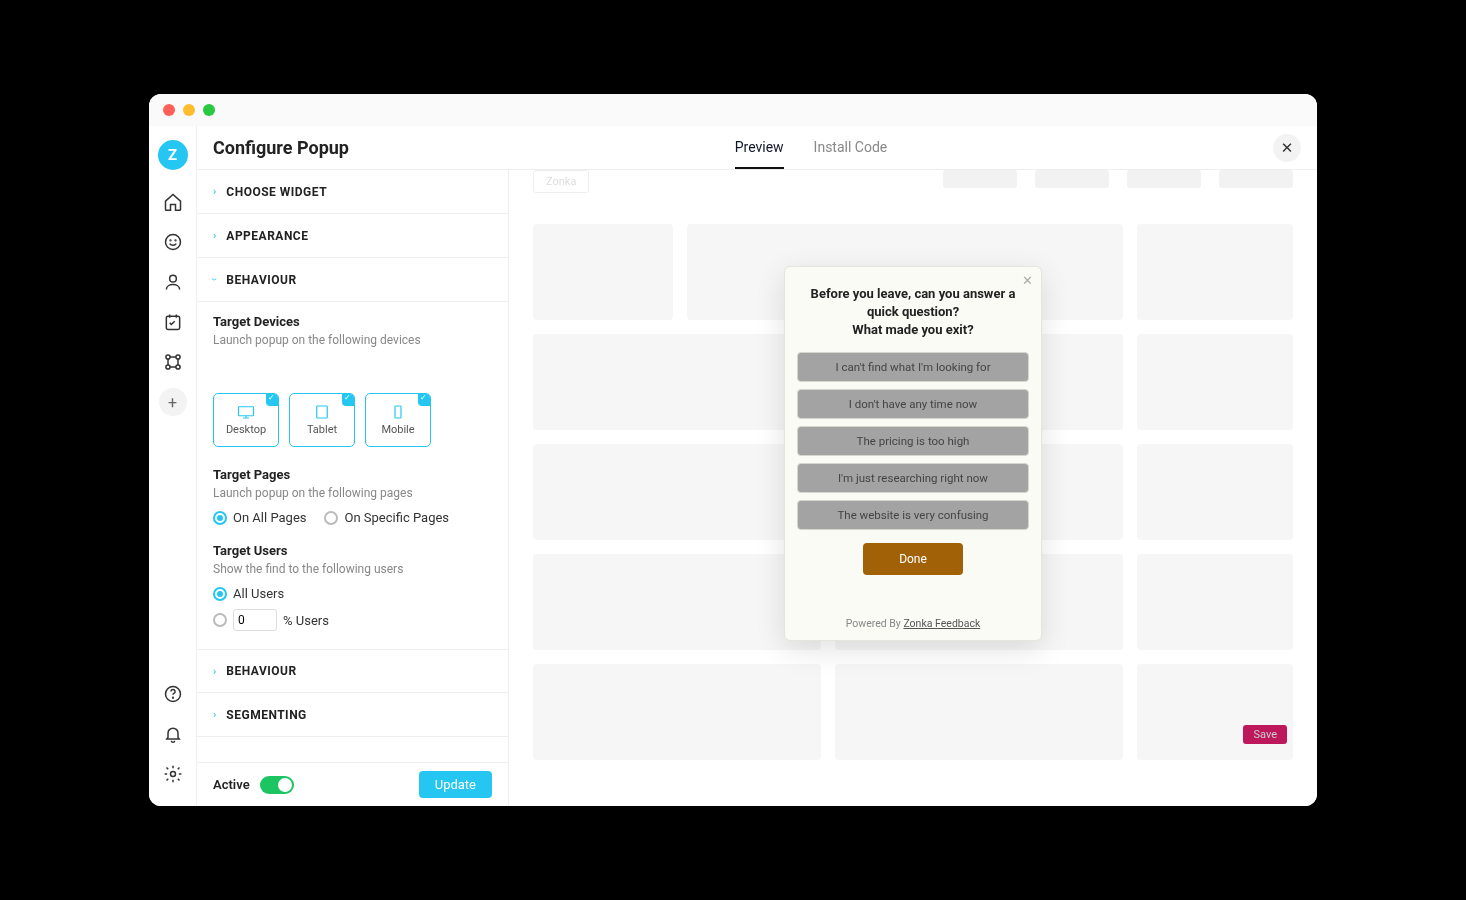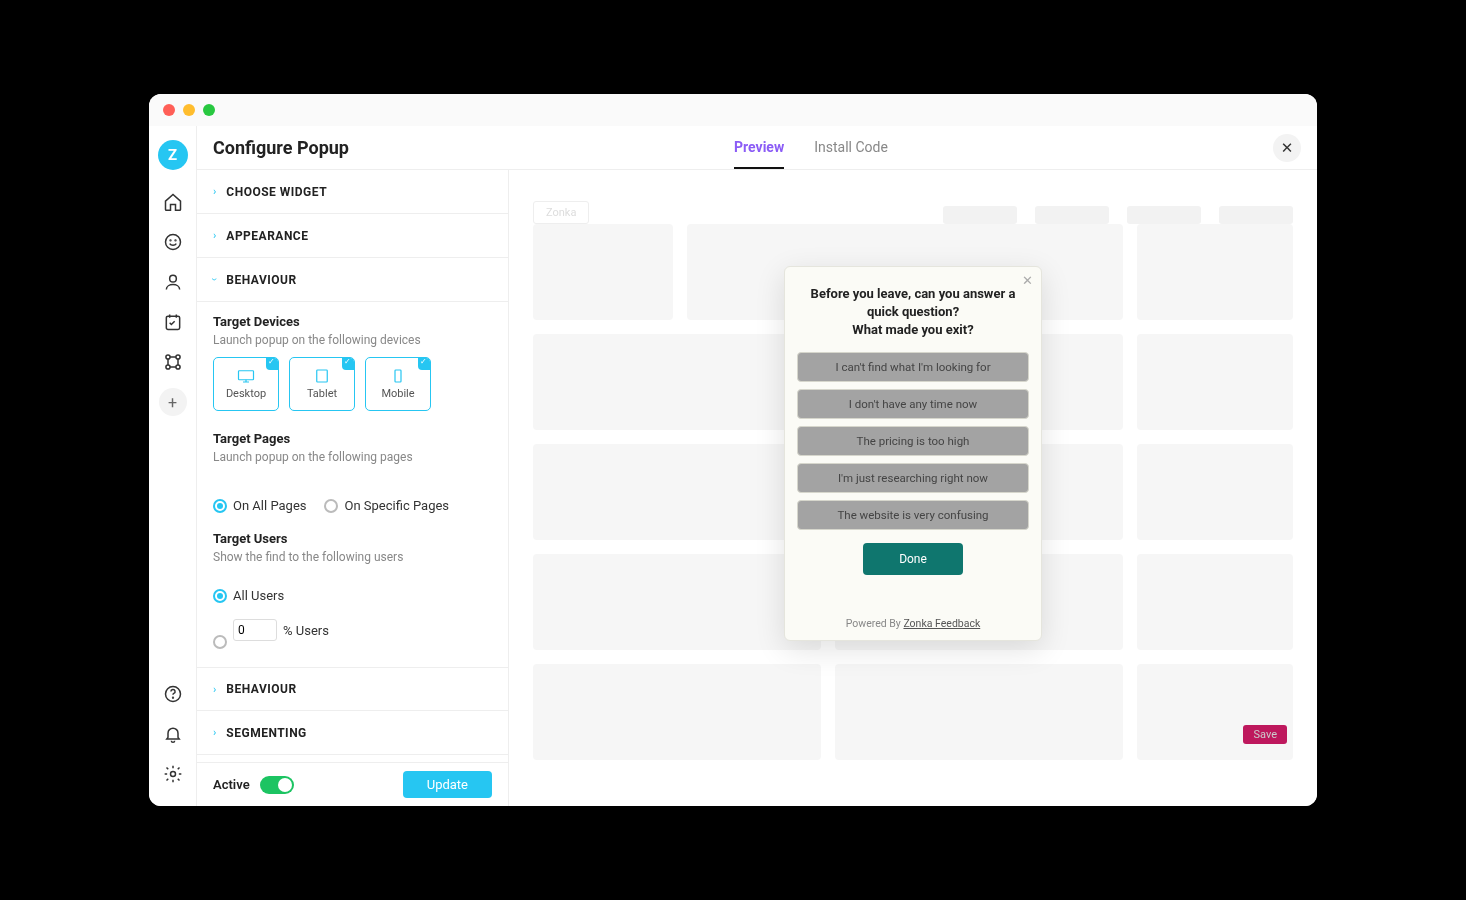--- a/index.html
+++ b/index.html
@@ -15,63 +15,63 @@
 .nav-logo { width: 30px; height: 30px; border-radius: 50%; background: #26c6f2; display: flex; align-items: center; justify-content: center; color: #fff; font-weight: 700; font-size: 15px; margin-bottom: 10px; }
 .nav-item { width: 40px; height: 36px; display: flex; align-items: center; justify-content: center; color: #333; cursor: pointer; border-radius: 6px; }
 .nav-item svg { width: 20px; height: 20px; stroke: #333; fill: none; stroke-width: 1.8; }
 .nav-add { width: 28px; height: 28px; border-radius: 50%; background: #f3f3f3; display: flex; align-items: center; justify-content: center; color: #666; font-size: 16px; margin-top: 4px; cursor: pointer; }
 .nav-spacer { flex: 1; }
 .main { flex: 1; display: flex; flex-direction: column; min-width: 0; }
 .topbar { height: 44px; border-bottom: 1px solid #eee; display: flex; align-items: center; padding: 0 16px; gap: 16px; }
 .topbar h1 { font-size: 18px; font-weight: 700; color: #222; }
 .topbar-tabs { margin-left: auto; display: flex; gap: 30px; height: 100%; align-items: center; }
 .topbar-tab { font-size: 14px; color: #888; cursor: pointer; height: 100%; display: flex; align-items: center; border-bottom: 2px solid transparent; }
-.topbar-tab.active { color: #8b5cf6; font-weight: 700; border-bottom-color: #111; }
+.topbar-tab.active { color: #0f172a; font-weight: 400; border-bottom-color: #111; }
 .topbar-close { margin-left: auto; width: 28px; height: 28px; border-radius: 50%; background: #f3f3f3; display: flex; align-items: center; justify-content: center; cursor: pointer; font-size: 15px; color: #333; }
 .body { flex: 1; display: flex; min-height: 0; }
 .config-panel { width: 312px; border-right: 1px solid #eee; display: flex; flex-direction: column; min-height: 0; }
 .config-scroll { flex: 1; overflow-y: auto; }
 .section-header { height: 44px; display: flex; align-items: center; gap: 10px; border-bottom: 1px solid #eee; padding: 0 16px; cursor: pointer; }
 .section-header .chev { color: #26c6f2; font-size: 11px; }
 .section-header .label { font-size: 12px; font-weight: 700; letter-spacing: 0.5px; color: #222; }
 .section-body { padding: 12px 16px 18px 16px; }
 .field-title { font-size: 13px; font-weight: 700; color: #222; margin-bottom: 4px; }
 .field-sub { font-size: 12px; color: #888; margin-bottom: 10px; }
 .device-row { display: flex; gap: 10px; margin-bottom: 20px; }
-.device-card { width: 66px; height: 54px; border: 1px solid #26c6f2; border-radius: 5px; display: flex; flex-direction: column; align-items: center; justify-content: center; gap: 4px; position: relative; cursor: pointer; }
+.device-card { width: 66px; height: 54px; border: 1px solid #26c6f2; border-radius: 5px; display: flex; flex-direction: column; align-items: center; justify-content: center; gap: 4px; position: relative; cursor: pointer; margin-top: 36px; }
 .device-card .badge { position: absolute; top: 0; right: 0; width: 12px; height: 12px; background: #26c6f2; border-bottom-left-radius: 4px; border-top-right-radius: 4px; }
 .device-card .badge::after { content: "✓"; color: #fff; font-size: 8px; position: absolute; top: -1px; left: 2px; }
 .device-card svg { width: 18px; height: 14px; stroke: #26c6f2; fill: none; stroke-width: 1.6; }
 .device-card .dl { font-size: 11px; color: #555; }
 .radio-row { display: flex; gap: 18px; margin-top: 6px; flex-wrap: wrap; }
-.radio-opt { display: flex; align-items: center; gap: 6px; font-size: 13px; color: #333; cursor: pointer; margin-top: 24px; }
+.radio-opt { display: flex; align-items: center; gap: 6px; font-size: 13px; color: #333; cursor: pointer; }
 .radio-circle { width: 14px; height: 14px; border: 2px solid #bbb; border-radius: 50%; display: flex; align-items: center; justify-content: center; }
 .radio-opt.selected .radio-circle { border-color: #26c6f2; }
 .radio-opt.selected .radio-circle::after { content: ""; width: 6px; height: 6px; background: #26c6f2; border-radius: 50%; }
 .users-row { display: flex; align-items: center; gap: 6px; margin-top: 8px; }
 .num-input { width: 44px; height: 22px; border: 1px solid #ddd; border-radius: 3px; font-size: 12px; padding: 0 4px; }
 .config-footer { height: 44px; border-top: 1px solid #eee; display: flex; align-items: center; padding: 0 16px; gap: 10px; }
 .config-footer .lbl { font-size: 13px; font-weight: 600; color: #222; }
 .toggle { width: 34px; height: 18px; background: #1cc462; border-radius: 10px; position: relative; cursor: pointer; }
 .toggle::after { content: ""; position: absolute; width: 14px; height: 14px; background: #fff; border-radius: 50%; top: 2px; right: 2px; }
-.update-btn { margin-left: auto; background: #26c6f2; color: #fff; border: none; border-radius: 4px; padding: 6px 24px; font-size: 13px; cursor: pointer; }
+.update-btn { margin-left: auto; background: #26c6f2; color: #fff; border: none; border-radius: 4px; padding: 6px 16px; font-size: 13px; cursor: pointer; }
 .preview-area { flex: 1; position: relative; background: #fff; overflow: hidden; }
-.mock-header { height: 54px; padding: 0 24px; display: flex; align-items: flex-end; gap: 20px; }
+.mock-header { height: 54px; padding: 0 24px; display: flex; align-items: flex-start; gap: 20px; }
 .mock-logo { border: 1px solid #eee; color: #ddd; font-size: 11px; padding: 4px 12px; border-radius: 3px; }
 .mock-nav { margin-left: auto; display: flex; gap: 18px; }
 .mock-pill { width: 74px; height: 18px; background: #f2f2f2; border-radius: 3px; }
 .mock-grid { padding: 0 24px; display: flex; flex-direction: column; gap: 14px; }
 .mock-row { display: flex; gap: 14px; }
 .mock-card { flex: 1; height: 96px; background: #f6f6f6; border-radius: 4px; }
 .mock-card.narrow { flex: 0 0 156px; }
 .popup { position: absolute; left: 50%; top: 96px; transform: translateX(-50%); width: 258px; background: #fbfbf6; border: 1px solid #e5e5dd; border-radius: 6px; box-shadow: 0 8px 30px rgba(0,0,0,0.12); padding: 18px 12px 10px 12px; display: flex; flex-direction: column; align-items: center; }
 .popup-close { position: absolute; top: 6px; right: 8px; color: #aaa; font-size: 13px; cursor: pointer; }
 .popup-q { font-size: 13px; font-weight: 700; color: #222; text-align: center; line-height: 1.4; margin-bottom: 12px; }
 .popup-opt { width: 100%; background: #a3a3a3; border: 1px solid #d6d6cc; border-radius: 4px; text-align: center; font-size: 11.5px; color: #444; padding: 7px 4px; margin-bottom: 7px; cursor: pointer; }
-.popup-done { background: #0f766e; color: #fff; border: none; border-radius: 4px; padding: 9px 36px; font-size: 12px; margin-top: 6px; cursor: pointer; }
+.popup-done { background: #a16207; color: #fff; border: none; border-radius: 4px; padding: 9px 36px; font-size: 12px; margin-top: 6px; cursor: pointer; }
 .popup-footer { margin-top: 42px; font-size: 10.5px; color: #888; }
 .popup-footer a { color: #555; text-decoration: underline; }
 .save-chip { position: absolute; right: 30px; bottom: 62px; background: #be185d; color: #ccc; font-size: 11px; padding: 3px 10px; border-radius: 3px; }
 </style>
 </head>
 <body>
 
 <div class="window">
   <div class="titlebar">
     <div class="dot red"></div>

